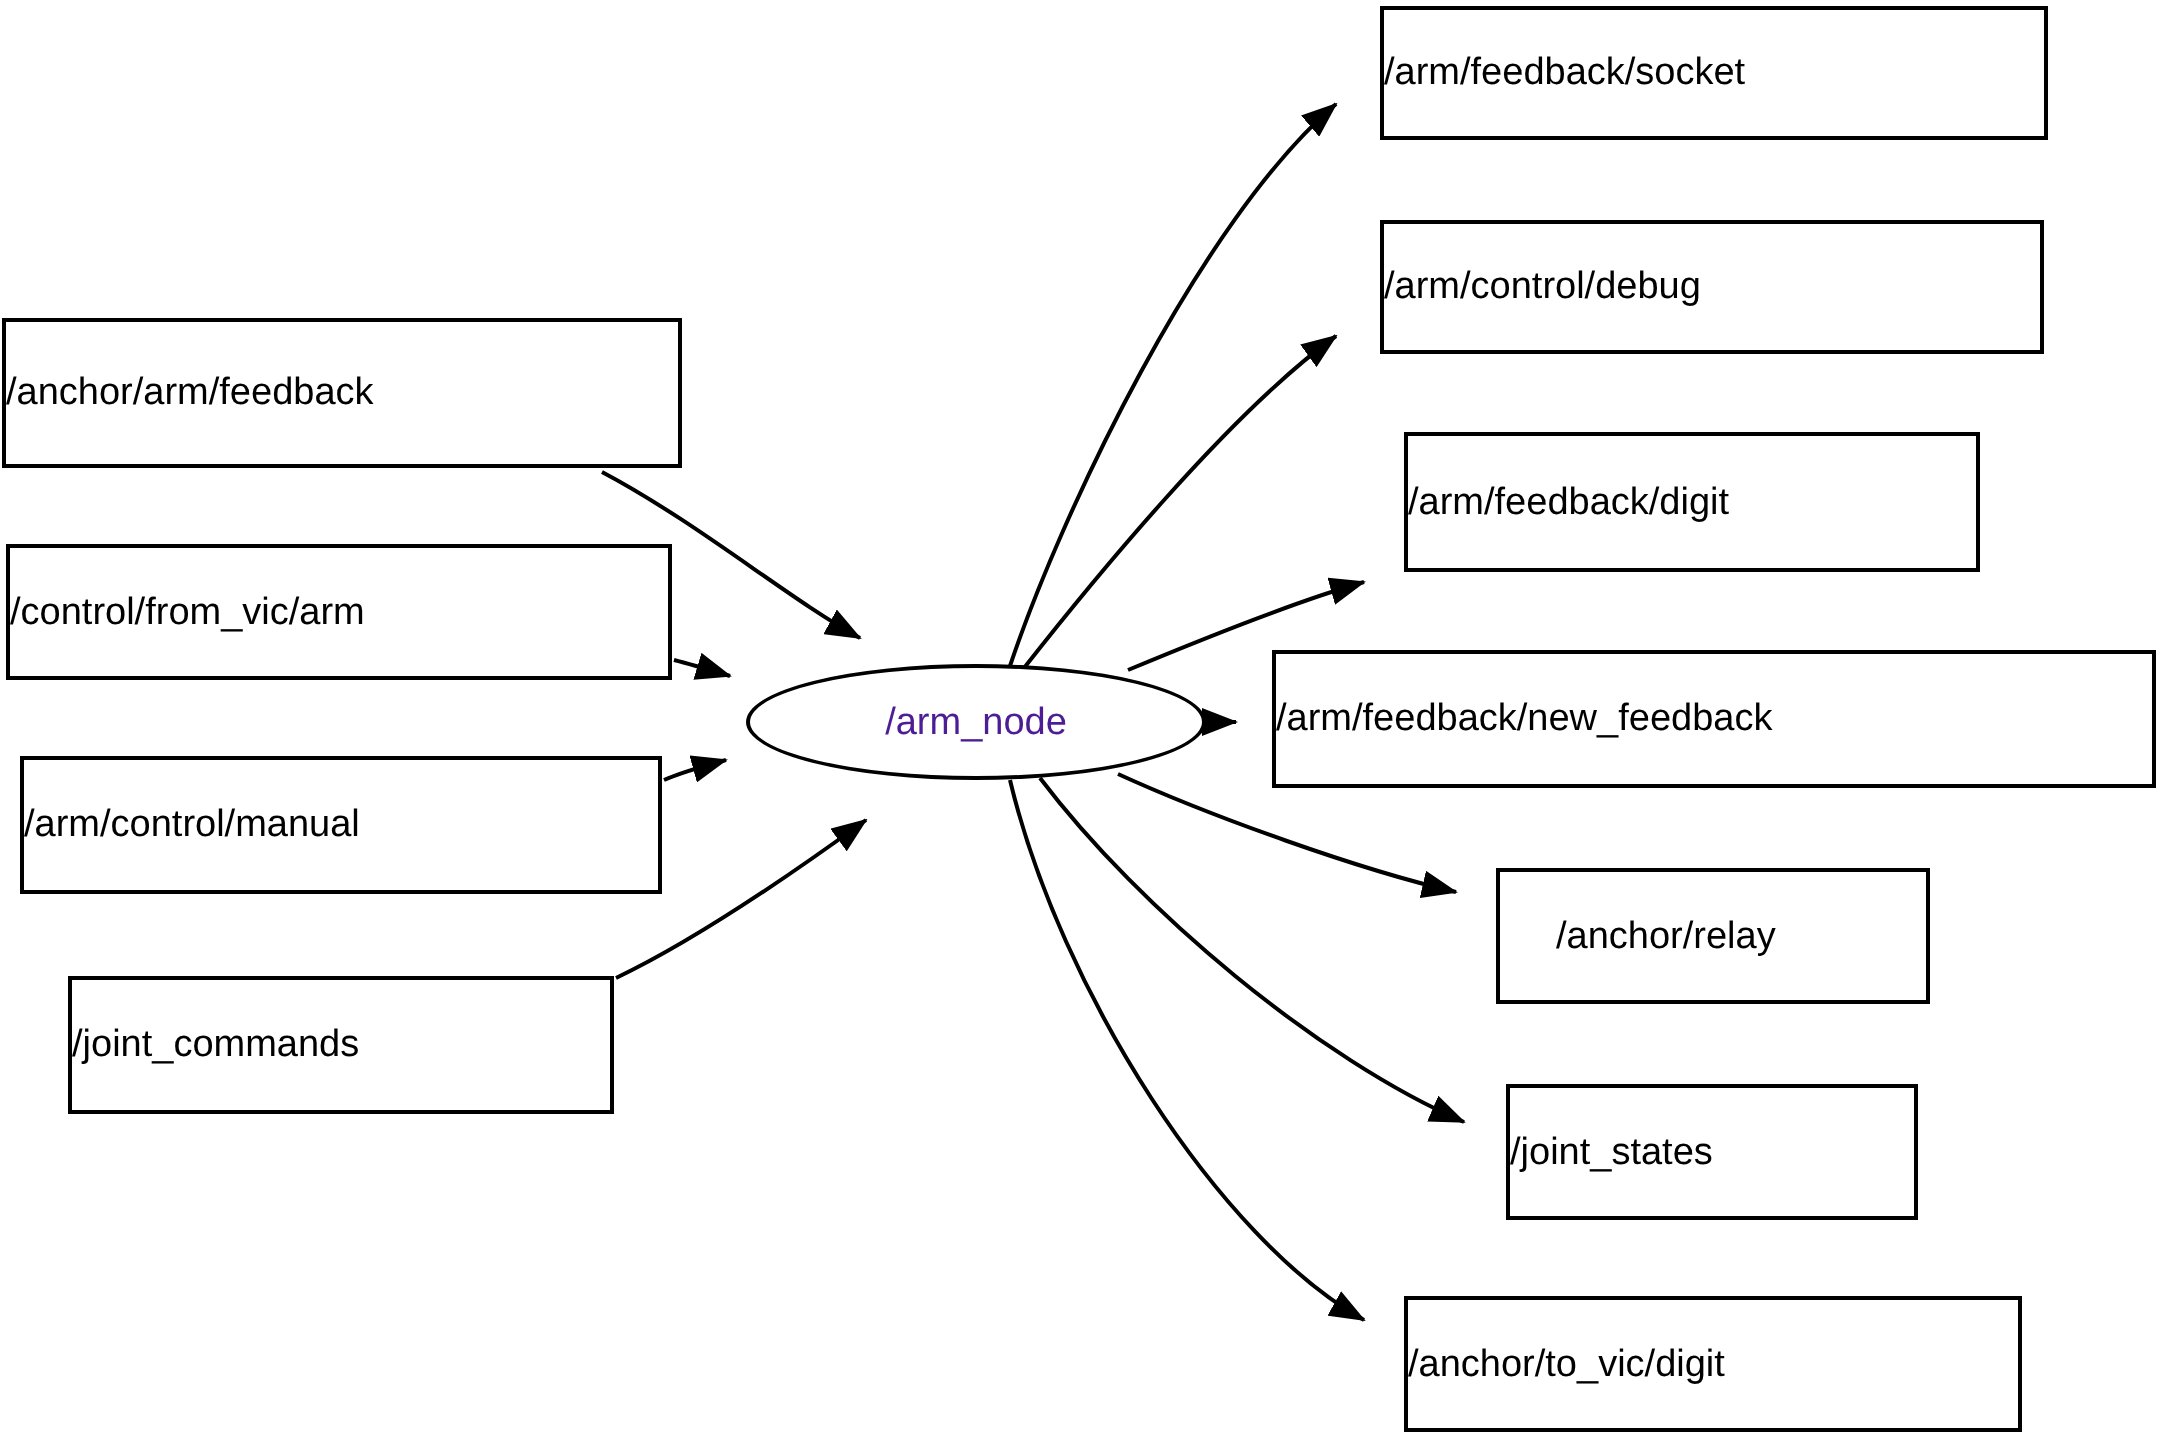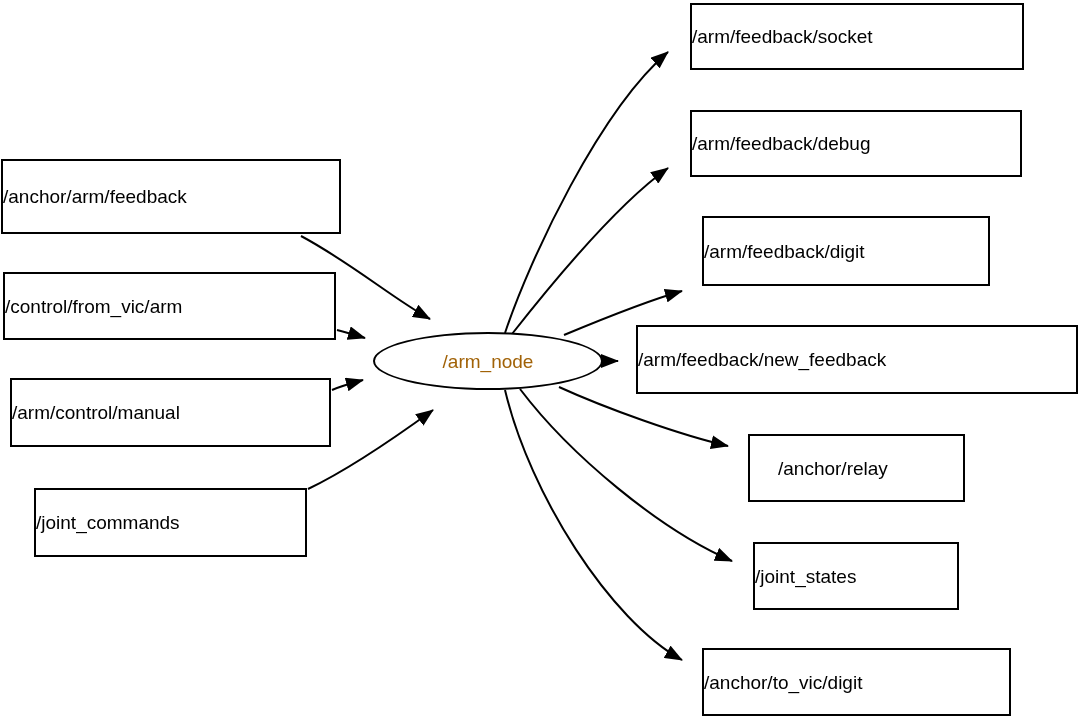--- a/index.html
+++ b/index.html
@@ -41,21 +41,21 @@
   }
   .node-ellipse {
     position: absolute;
     box-sizing: border-box;
     border: 2px solid #000000;
     border-radius: 50%;
     background: #ffffff;
     display: flex;
     align-items: center;
     justify-content: center;
-    color: #a16207;
+    color: #4c1d95;
     font-size: 19px;
     font-family: "Liberation Sans", sans-serif;
     line-height: 1;
     white-space: nowrap;
     z-index: 3;
   }
   .node-label {
     pointer-events: none;
   }
 </style>
@@ -99,21 +99,21 @@
   </div>
 
   <div class="node-ellipse" style="left: 373px; top: 332px; width: 230px; height: 58px;">
     <span class="node-label">/arm_node</span>
   </div>
 
   <div class="node-box" style="left: 690px; top: 3px; width: 334px; height: 67px;">
     <span class="node-label">/arm/feedback/socket</span>
   </div>
   <div class="node-box" style="left: 690px; top: 110px; width: 332px; height: 67px;">
-    <span class="node-label">/arm/feedback/debug</span>
+    <span class="node-label">/arm/control/debug</span>
   </div>
   <div class="node-box" style="left: 702px; top: 216px; width: 288px; height: 70px;">
     <span class="node-label">/arm/feedback/digit</span>
   </div>
   <div class="node-box" style="left: 636px; top: 325px; width: 442px; height: 69px;">
     <span class="node-label">/arm/feedback/new_feedback</span>
   </div>
   <div class="node-box" style="left: 748px; top: 434px; width: 217px; height: 68px; padding-left: 28px;">
     <span class="node-label">/anchor/relay</span>
   </div>

